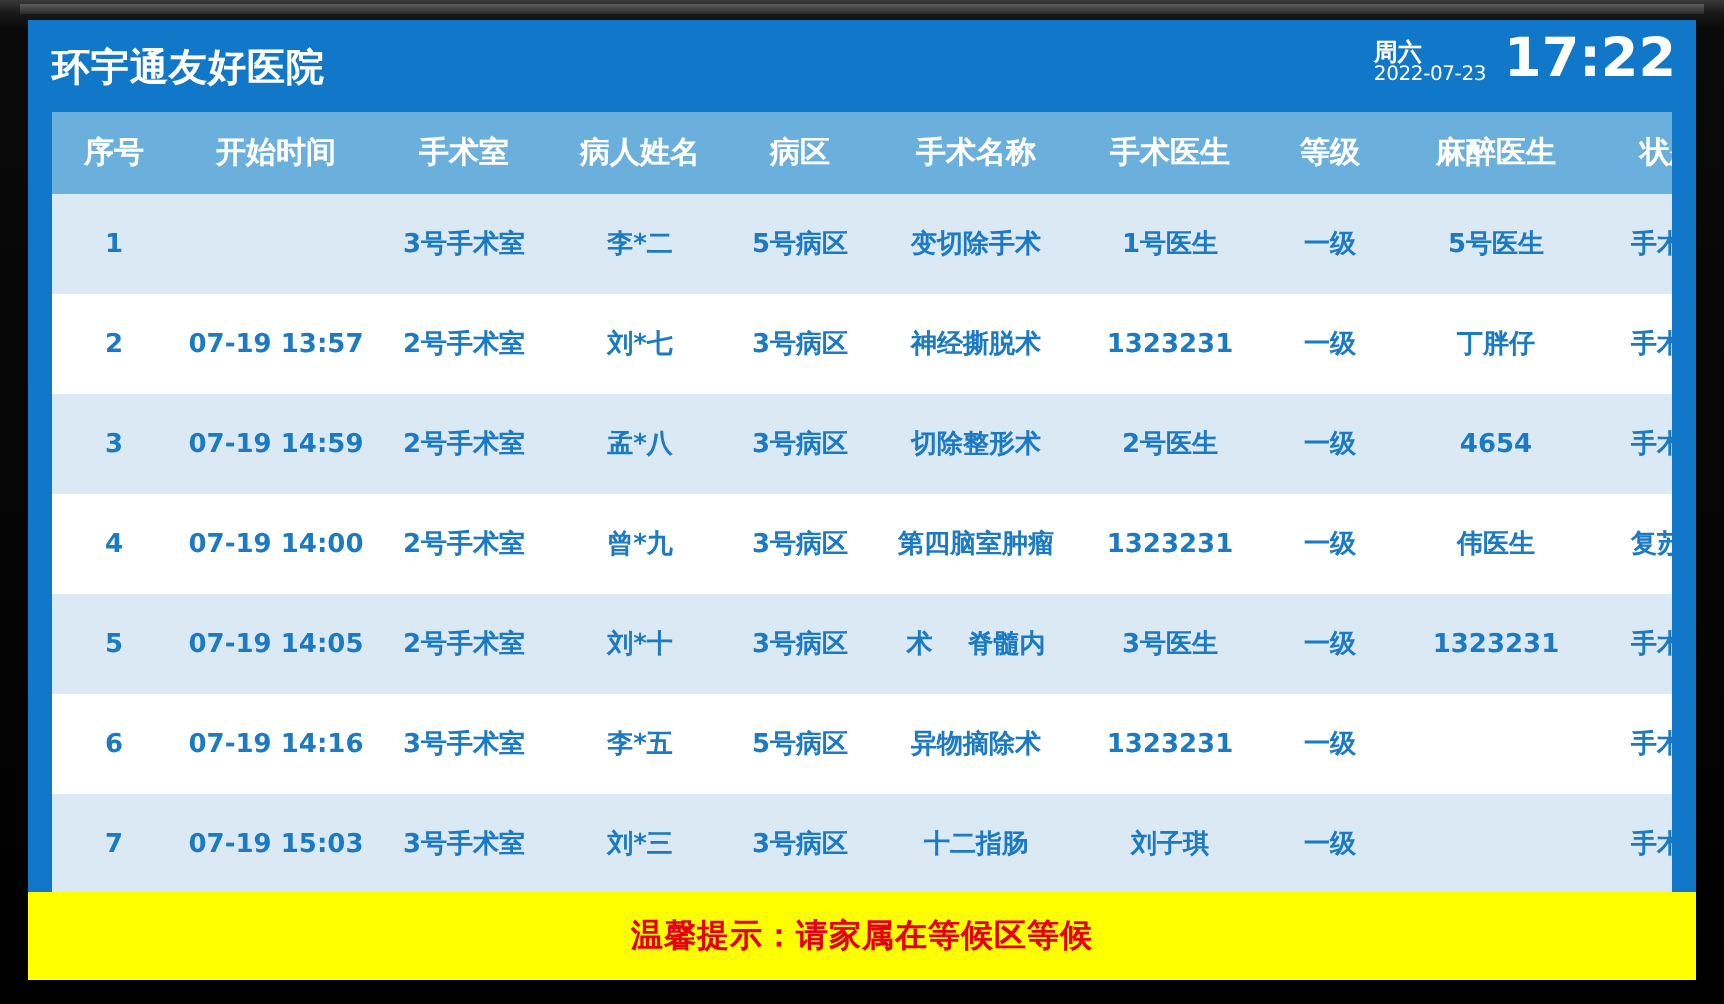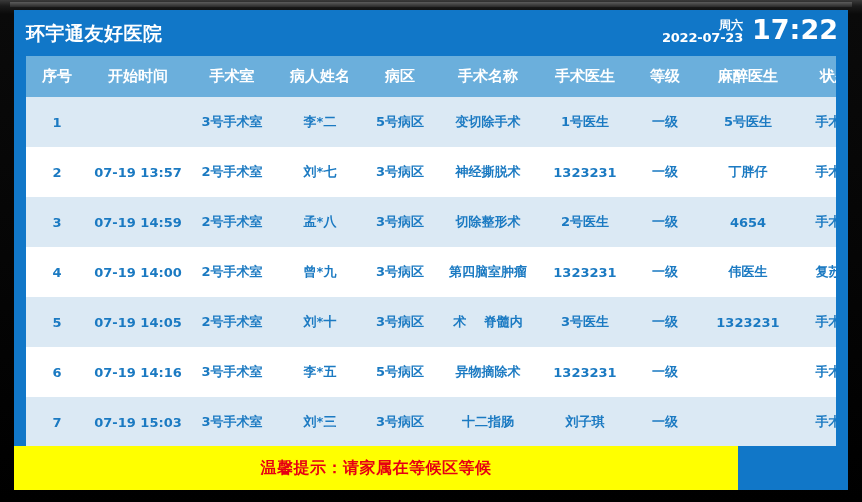--- a/index.html
+++ b/index.html
@@ -69,31 +69,31 @@
   }
   #clock-block {
     position: absolute;
     right: 10px;
     top: 4px;
     display: flex;
     align-items: center;
     gap: 9px;
   }
   #datetime-stack {
-    text-align: right;
+    text-align: left;
     line-height: 1.05;
     padding-top: 2px;
   }
   #weekday {
     font-size: 12px;
     font-weight: bold;
   }
   #date-text {
-    font-size: 13px;
-    font-weight: bold;
+    font-size: 10px;
+    font-weight: normal;
     letter-spacing: -0.2px;
   }
   #time-text {
     font-size: 27px;
     font-weight: bold;
     letter-spacing: 0px;
     padding-bottom: 3px;
   }
 
   
@@ -145,21 +145,21 @@
   .c-doc   { width: 90px; }
   .c-lvl   { width: 70px; }
   .c-anes  { width: 96px; }
   .c-stat  { width: 78px; }
 
   
   #footer {
     position: absolute;
     left: 0;
     bottom: 0;
-    width: 724px;
+    width: 834px;
     height: 44px;
     background: #ffff00;
     display: flex;
     align-items: center;
     justify-content: center;
   }
   #footer-text {
     color: #e60012;
     font-size: 16px;
     font-weight: bold;

